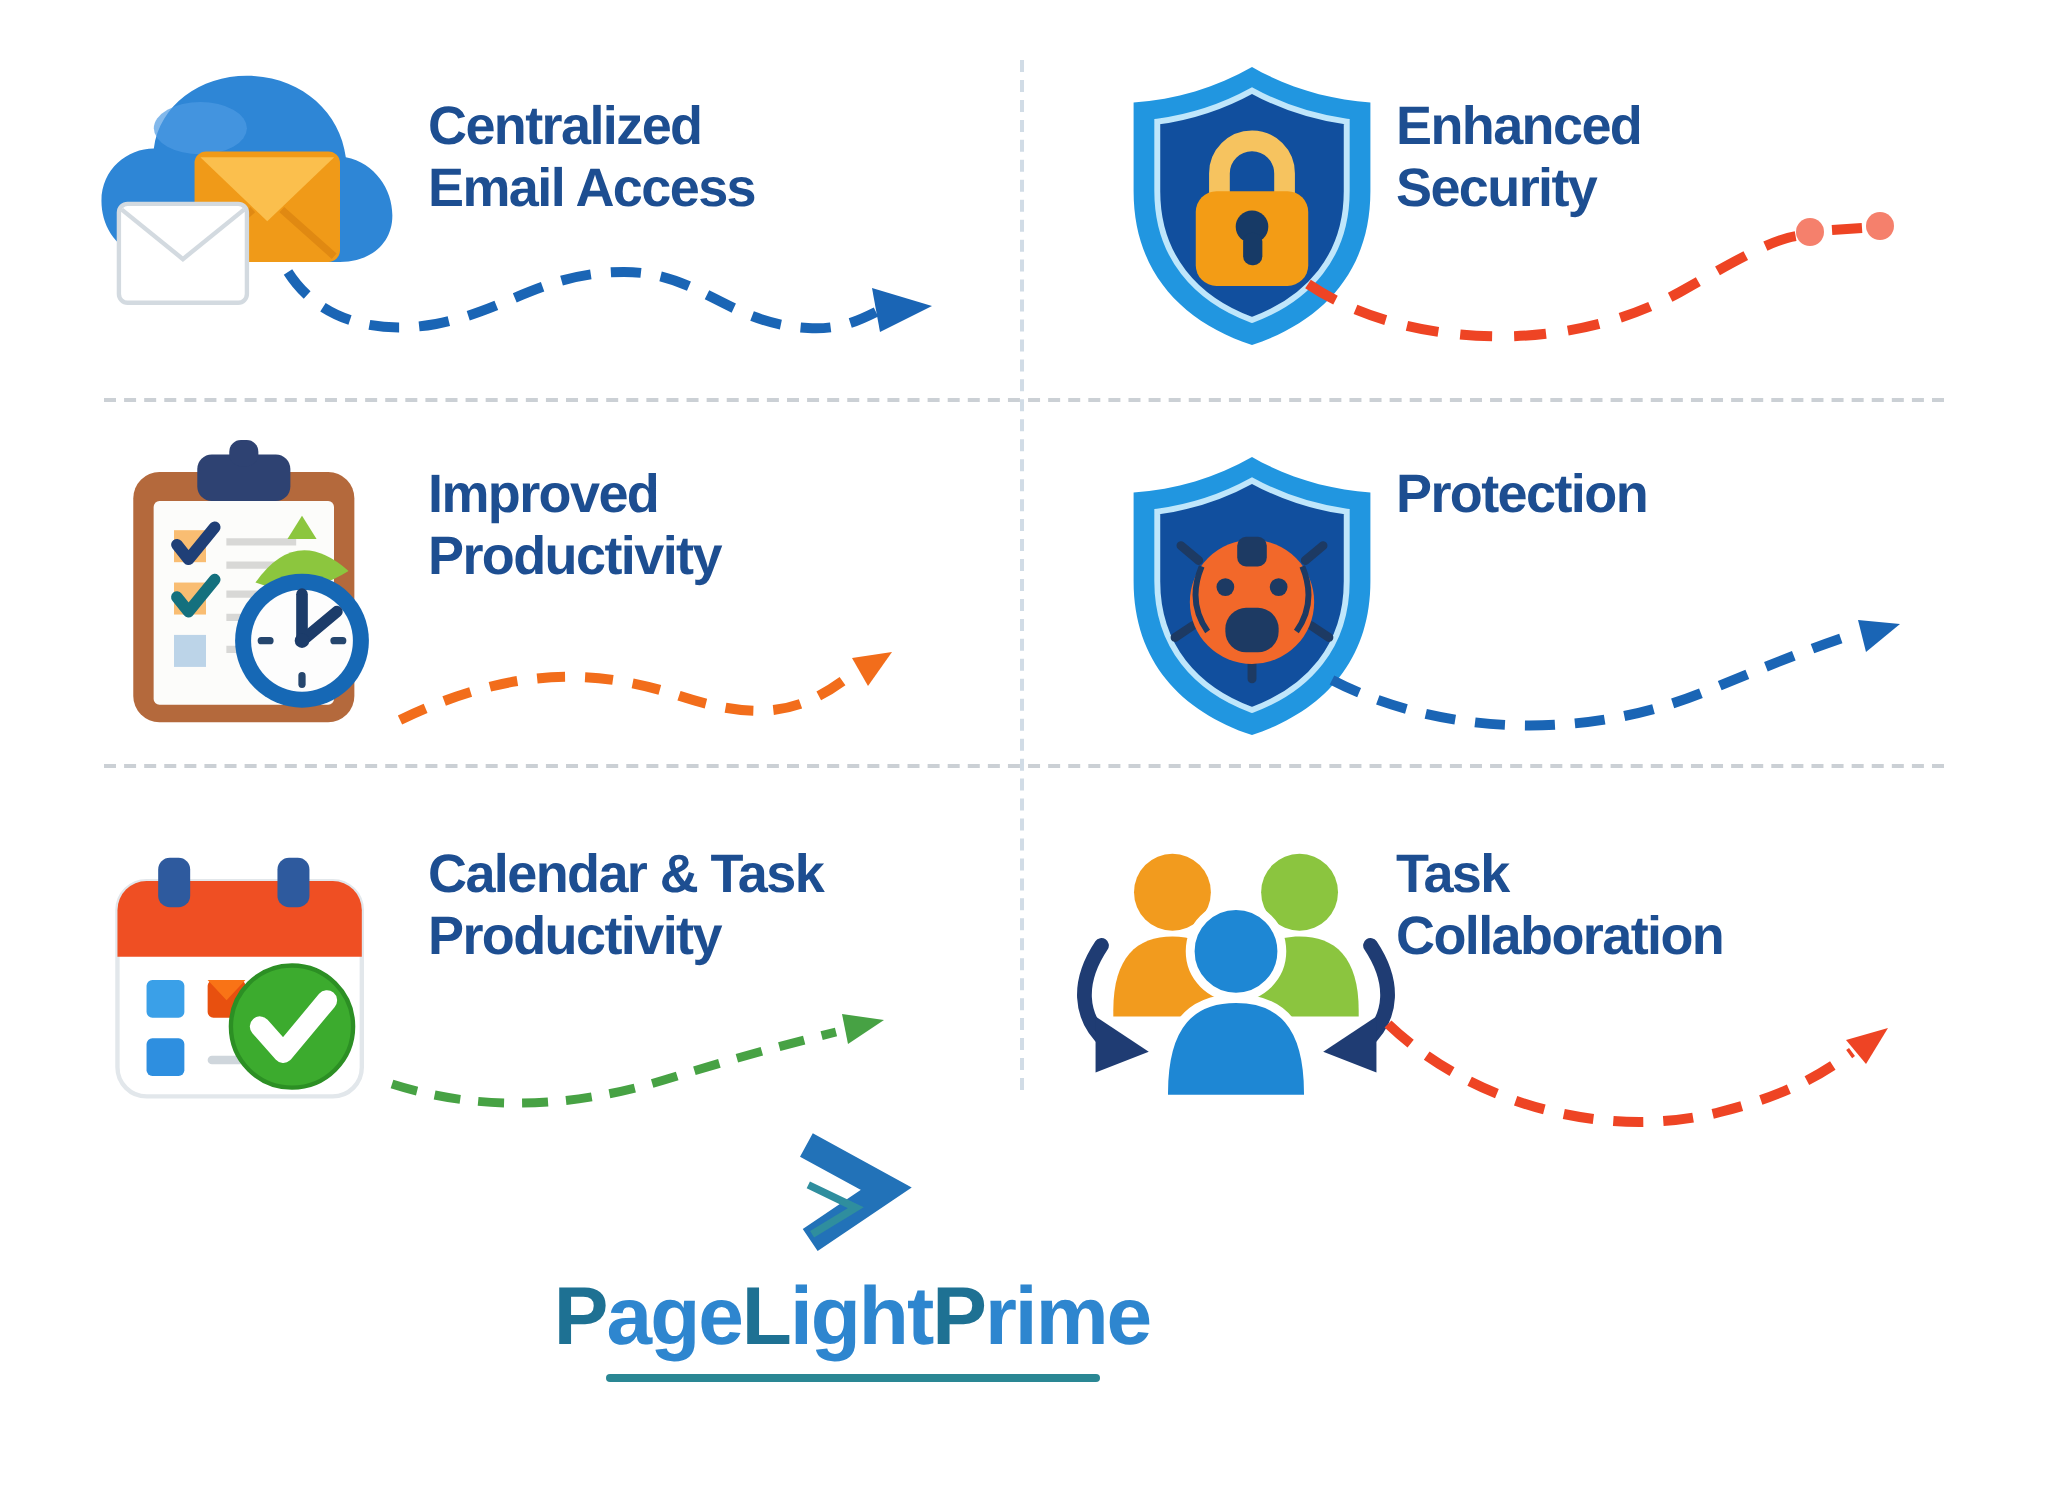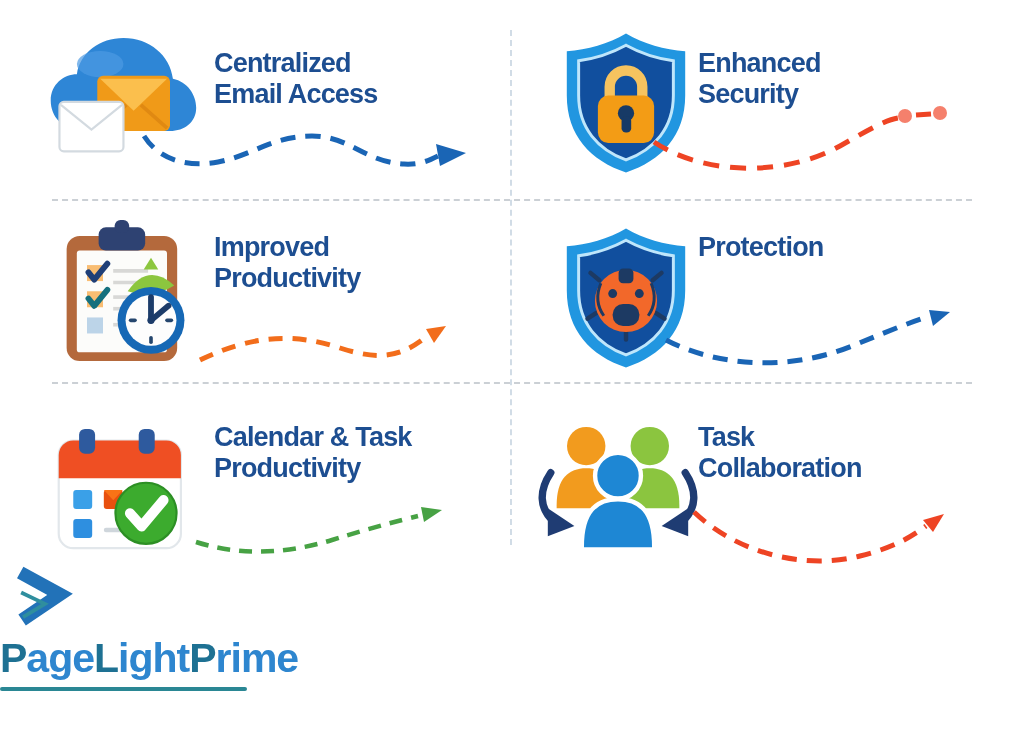--- a/index.html
+++ b/index.html
@@ -9,21 +9,21 @@
                  line-height:1.15;letter-spacing:-0.8px;white-space:nowrap;}
   .feature-title span{display:block;}
   .icon-box{position:absolute;}
   .icon-box svg{width:100%;height:100%;display:block;}
   .arrow-box{position:absolute;}
   .arrow-box svg{width:100%;height:100%;display:block;overflow:visible;}
   .h-divider{position:absolute;left:52px;width:920px;height:0;border-top:2px dashed #cbd0d5;}
   .v-divider{position:absolute;left:510px;top:30px;height:515px;width:0;
              border-left:2px dashed #c9d6e2;opacity:.85;}
   .logo-wrap{position:absolute;left:0;top:563px;width:852px;display:flex;
-             flex-direction:column;align-items:flex-start;}
+             flex-direction:column;align-items:center;}
   .logo-mark{width:86px;height:76px;}
   .logo-text{font-weight:700;font-size:41px;letter-spacing:-1px;margin-top:-4px;white-space:nowrap;}
   .logo-underline{height:4px;width:247px;margin-top:5px;border-radius:2px;}
 </style>
 </head>
 <body>
 
 <div class="canvas">
 
   <div class="h-divider" style="top:199px"></div>

